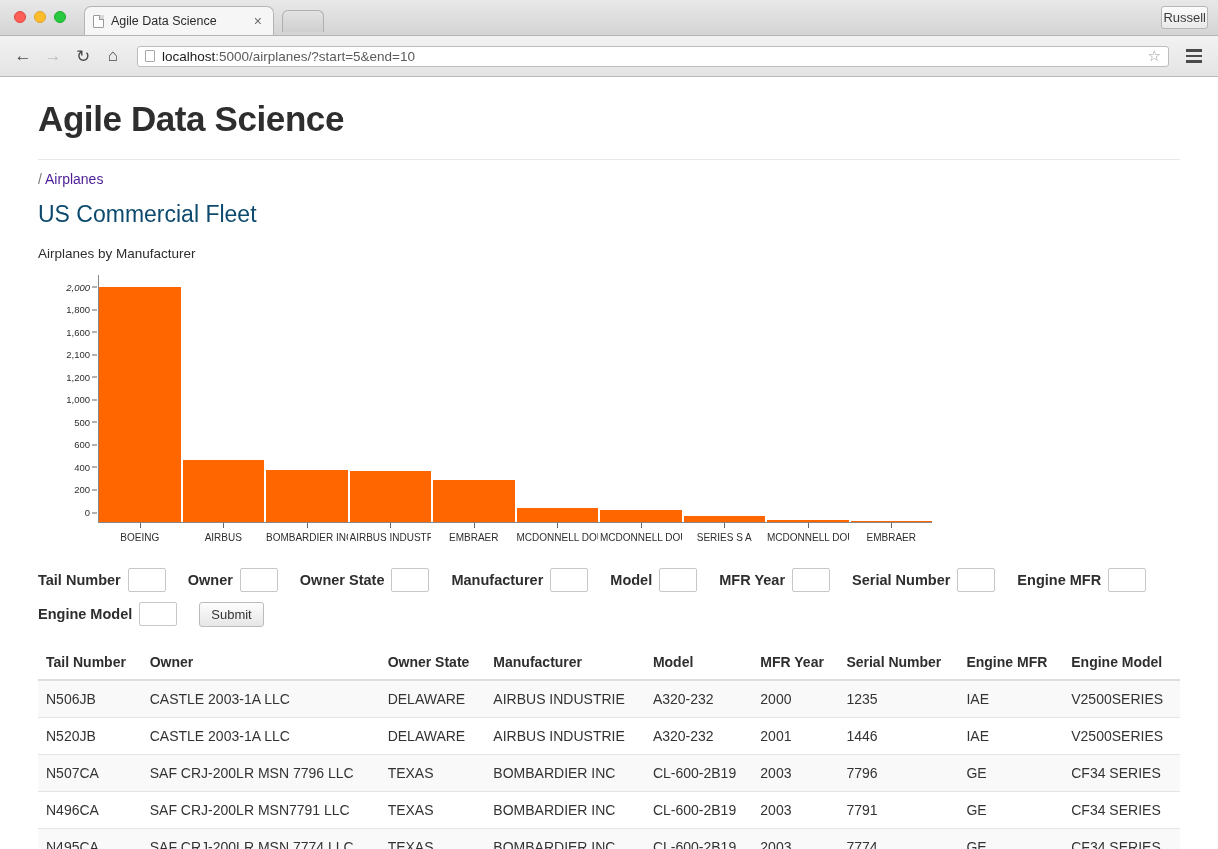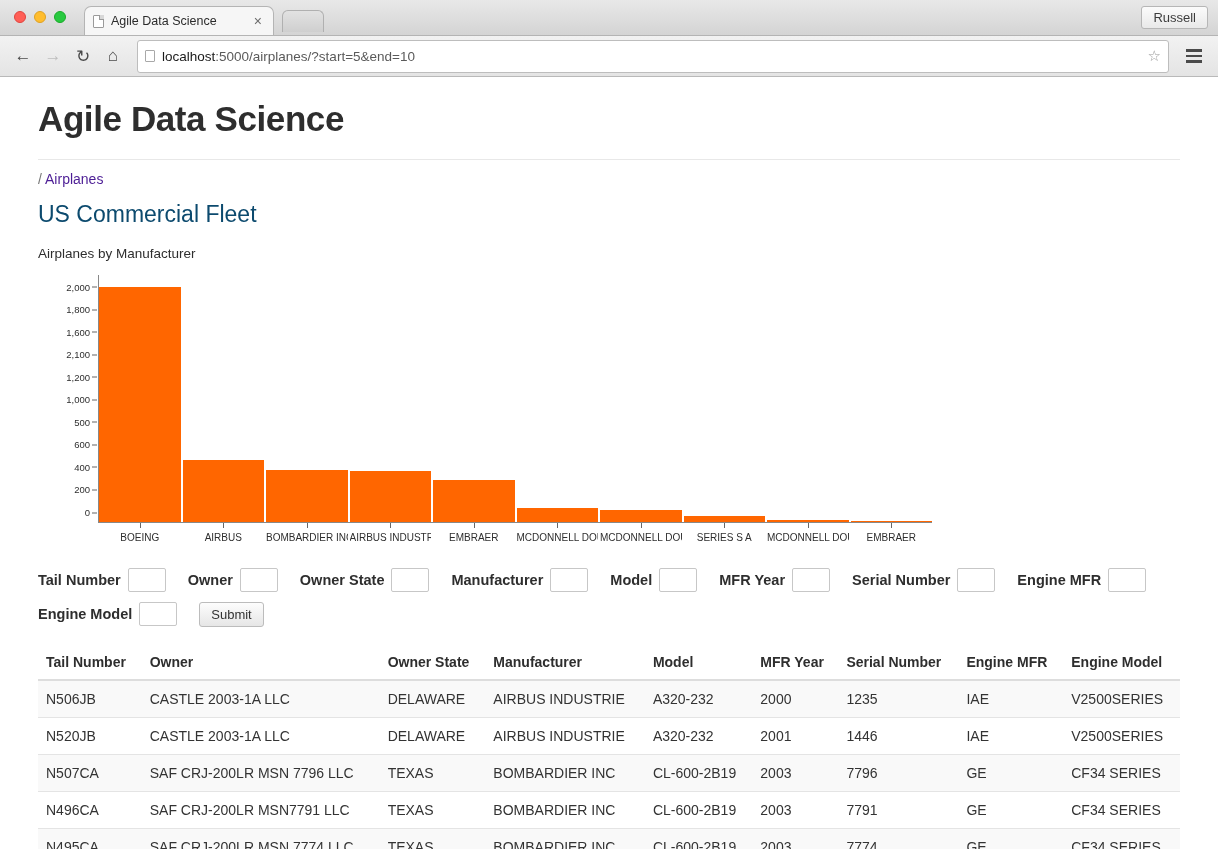--- a/index.html
+++ b/index.html
@@ -49,37 +49,37 @@
   .tab-close { font-size:14px; color:#6b6b6b; padding:0 3px; line-height:1; }
   .tab-ghost {
     position:absolute; left:282px; bottom:3px;
     width:42px; height:22px;
     background:linear-gradient(#e2e2e2,#cfcfcf);
     border:1px solid #b0b0b0; border-bottom:none;
     border-radius:6px 6px 0 0;
   }
   .profile-btn {
     position:absolute; right:10px; top:6px;
-    padding:3px 11px; font-size:13px; color:#3c3c3c;
+    padding:3px 1px; font-size:13px; color:#3c3c3c;
     background:linear-gradient(#fbfbfb,#e9e9e9);
     border:1px solid #b6b6b6; border-radius:3px;
   }
 
   .toolbar {
     height:41px; background:linear-gradient(#f2f2f2,#e4e4e4);
     border-bottom:1px solid #b9b9b9;
     display:flex; align-items:center; padding:0 10px; gap:4px;
   }
   .nav-icon {
     width:26px; height:26px; display:flex; align-items:center;
     justify-content:center; font-size:17px; color:#4a4a4a;
   }
   .nav-icon.disabled { color:#bdbdbd; }
   .omnibox {
-    flex:1; height:33px; margin:0 7px;
+    flex:1; height:21px; margin:0 7px;
     background:#ffffff; border:1px solid #bdbdbd; border-radius:3px;
     display:flex; align-items:center; padding:0 7px; gap:7px;
   }
   .omni-favicon {
     width:10px; height:12px; background:#fff;
     border:1px solid #a8a8a8; border-radius:1px; flex:none;
   }
   .omni-url { font-size:13.5px; color:#5a5a5a; flex:1; white-space:nowrap; }
   .omni-url b { color:#1a1a1a; font-weight:normal; }
   .star-icon { font-size:15px; color:#9a9a9a; }
@@ -231,21 +231,21 @@
           <div class="y-tick" style="bottom: 0%;">0</div>
           <div class="y-tick" style="bottom: 9.09091%;">200</div>
           <div class="y-tick" style="bottom: 18.1818%;">400</div>
           <div class="y-tick" style="bottom: 27.2727%; margin-left: 16px;">600</div>
           <div class="y-tick" style="bottom: 36.3636%;">500</div>
           <div class="y-tick" style="bottom: 45.4545%;">1,000</div>
           <div class="y-tick" style="bottom: 54.5455%;">1,200</div>
           <div class="y-tick" style="bottom: 63.6364%;">2,100</div>
           <div class="y-tick" style="bottom: 72.7273%; margin-top: 9px;">1,600</div>
           <div class="y-tick" style="bottom: 81.8182%;">1,800</div>
-          <div class="y-tick" style="bottom: 90.9091%;">2,000</div>
+          <div class="y-tick" style="bottom: 90.9091%; font-style: italic;">2,000</div>
         </div>
       <div class="axis-line-v"></div>
       <div class="axis-line-h"></div>
       <div class="bars">
           <div class="bar" style="height: 95%; background: rgb(255, 102, 0);"></div>
           <div class="bar" style="height: 24.7727%; background: rgb(255, 102, 0);"></div>
           <div class="bar" style="height: 21%; background: rgb(255, 102, 0);"></div>
           <div class="bar" style="height: 20.5909%; background: rgb(255, 102, 0);"></div>
           <div class="bar" style="height: 16.8182%; background: rgb(255, 102, 0);"></div>
           <div class="bar" style="height: 5.45455%; background: rgb(255, 102, 0);"></div>

